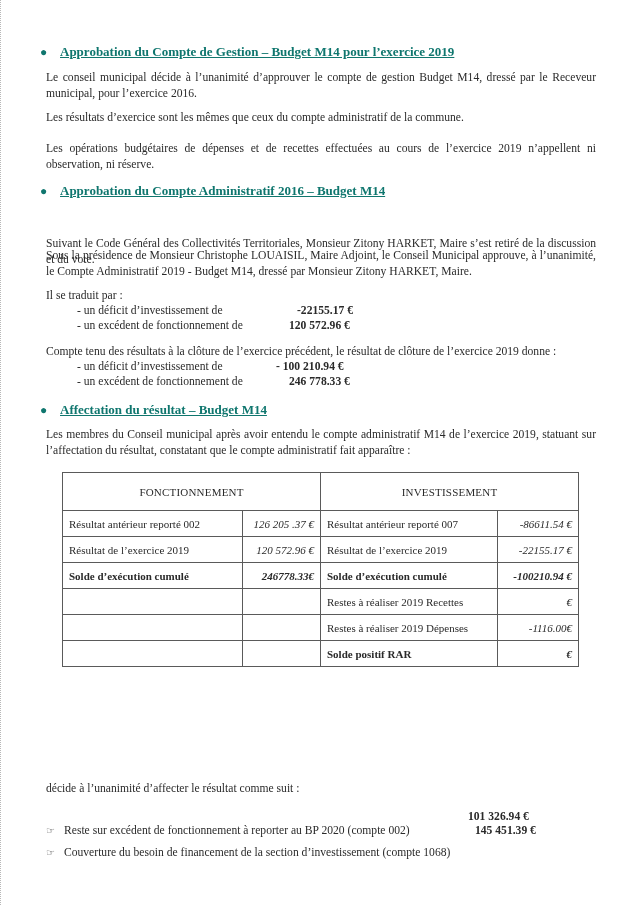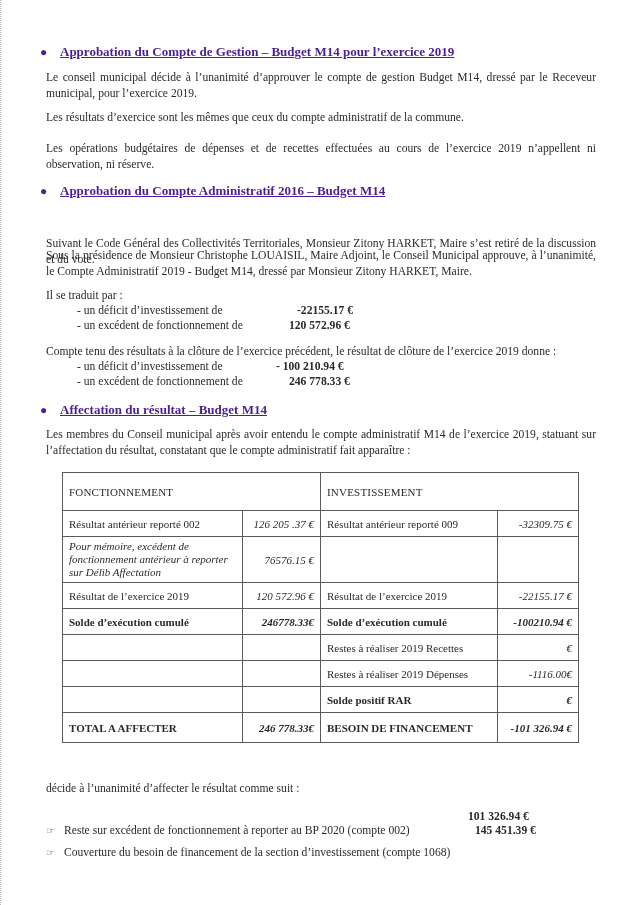--- a/index.html
+++ b/index.html
@@ -7,56 +7,56 @@
     width: 640px; height: 905px; position: relative; overflow: hidden;
     font-family: "Liberation Serif", "DejaVu Serif", serif;
     color: #2a2a2a; font-size: 11.6px;
   }
   .page-edge {
     position: absolute; left: 0; top: 0; bottom: 0; width: 2px;
     border-left: 1px dotted #b8b8b8;
   }
   .heading {
     position: absolute; left: 40px; font-weight: bold; font-size: 13px;
-    color: #4c1d95; white-space: nowrap;
+    color: #0f766e; white-space: nowrap;
   }
   .heading .bullet { display: inline-block; width: 20px; font-size: 12px; }
   .heading .title { text-decoration: underline; }
   .para {
     position: absolute; left: 46px; width: 550px; line-height: 15.5px;
     text-align: justify; text-align-last: left;
   }
   .line { position: absolute; white-space: nowrap; }
   .amt { font-weight: bold; }
 
   table.aff {
     position: absolute; left: 62px; top: 472px; width: 516px;
     border-collapse: collapse; table-layout: fixed; font-size: 11px;
   }
   table.aff td {
     border: 1px solid #5a5a5a; padding: 0 6px; height: 25px;
     vertical-align: middle; overflow: hidden; white-space: nowrap;
   }
   table.aff td.num { text-align: right; font-style: italic; }
-  table.aff td.hdr { height: 37px; letter-spacing: 0.2px; margin-top: 23px; }
+  table.aff td.hdr { text-align: center; height: 37px; letter-spacing: 0.2px; margin-top: 23px; }
   table.aff td.memo { white-space: normal; font-style: italic; line-height: 13px; height: 45px; }
   table.aff .b { font-weight: bold; }
   table.aff tr.tall td { height: 29px; }
 
   .hand { display: inline-block; width: 18px; font-size: 10px; color: #555; }
 </style>
 </head>
 <body>
 
 <div class="page-edge"></div>
 
 <div class="heading" style="top:44px;">
   <span class="bullet">●</span><span class="title">Approbation du Compte de Gestion – Budget M14 pour l’exercice 2019</span>
 </div>
-<div class="para" style="top:70px;">Le conseil municipal décide à l’unanimité d’approuver le compte de gestion Budget M14, dressé par le Receveur municipal, pour l’exercice 2019.</div>
+<div class="para" style="top:70px;">Le conseil municipal décide à l’unanimité d’approuver le compte de gestion Budget M14, dressé par le Receveur municipal, pour l’exercice 2016.</div>
 <div class="para" style="top:110px;">Les résultats d’exercice sont les mêmes que ceux du compte administratif de la commune.</div>
 <div class="para" style="top:141px;">Les opérations budgétaires de dépenses et de recettes effectuées au cours de l’exercice 2019 n’appellent ni observation, ni réserve.</div>
 
 <div class="heading" style="top:183px;">
   <span class="bullet">●</span><span class="title">Approbation du Compte Administratif 2016 – Budget M14</span>
 </div>
 <div class="para" style="top:204px;margin-top:32px;">Suivant le Code Général des Collectivités Territoriales, Monsieur Zitony HARKET, Maire s’est retiré de la discussion et du vote.</div>
 <div class="para" style="top:248px;">Sous la présidence de Monsieur Christophe LOUAISIL, Maire Adjoint, le Conseil Municipal approuve, à l’unanimité, le Compte Administratif 2019 - Budget M14, dressé par Monsieur Zitony HARKET, Maire.</div>
 
 <div class="line" style="left:46px; top:289px;">Il se traduit par :</div>
@@ -84,28 +84,22 @@
       <col style="width:81px">
   </colgroup>
   <tbody>
       <tr>
     <td class="hdr" colspan="2">FONCTIONNEMENT</td>
     <td class="hdr" colspan="2">INVESTISSEMENT</td>
   </tr>
   <tr>
     <td>Résultat antérieur reporté 002</td>
     <td class="num">126 205 .37 €</td>
-    <td>Résultat antérieur reporté 009</td>
-    <td class="num">-32309.75 €</td>
-  </tr>
-  <tr>
-    <td class="memo">Pour mémoire, excédent de fonctionnement antérieur à reporter sur Délib Affectation</td>
-    <td class="num">76576.15 €</td>
-    <td></td>
-    <td class="num"></td>
+    <td>Résultat antérieur reporté 007</td>
+    <td class="num">-86611.54 €</td>
   </tr>
   <tr>
     <td>Résultat de l’exercice 2019</td>
     <td class="num">120 572.96 €</td>
     <td>Résultat de l’exercice 2019</td>
     <td class="num">-22155.17 €</td>
   </tr>
   <tr>
     <td class="b">Solde d’exécution cumulé</td>
     <td class="num b">246778.33€</td>
@@ -123,26 +117,20 @@
     <td class="num"></td>
     <td>Restes à réaliser 2019 Dépenses</td>
     <td class="num">-1116.00€</td>
   </tr>
   <tr>
     <td></td>
     <td class="num"></td>
     <td class="b">Solde positif RAR</td>
     <td class="num b">€</td>
   </tr>
-  <tr class="tall">
-    <td class="b">TOTAL A AFFECTER</td>
-    <td class="num b">246 778.33€</td>
-    <td class="b">BESOIN DE FINANCEMENT</td>
-    <td class="num b">-101 326.94 €</td>
-  </tr>
 </tbody>
   </table>
 
 <div class="line" style="left:46px; top:782px;">décide à l’unanimité d’affecter le résultat comme suit :</div>
 
 <div class="line" style="left:46px; top:810px;margin-top:36px;">
   <span class="hand">☞</span><span>Couverture du besoin de financement de la section d’investissement (compte 1068)</span>
 </div>
 <div class="line amt" style="left:468px; top:810px;">101 326.94 €</div>
 <div class="line" style="left:46px; top:824px;">

